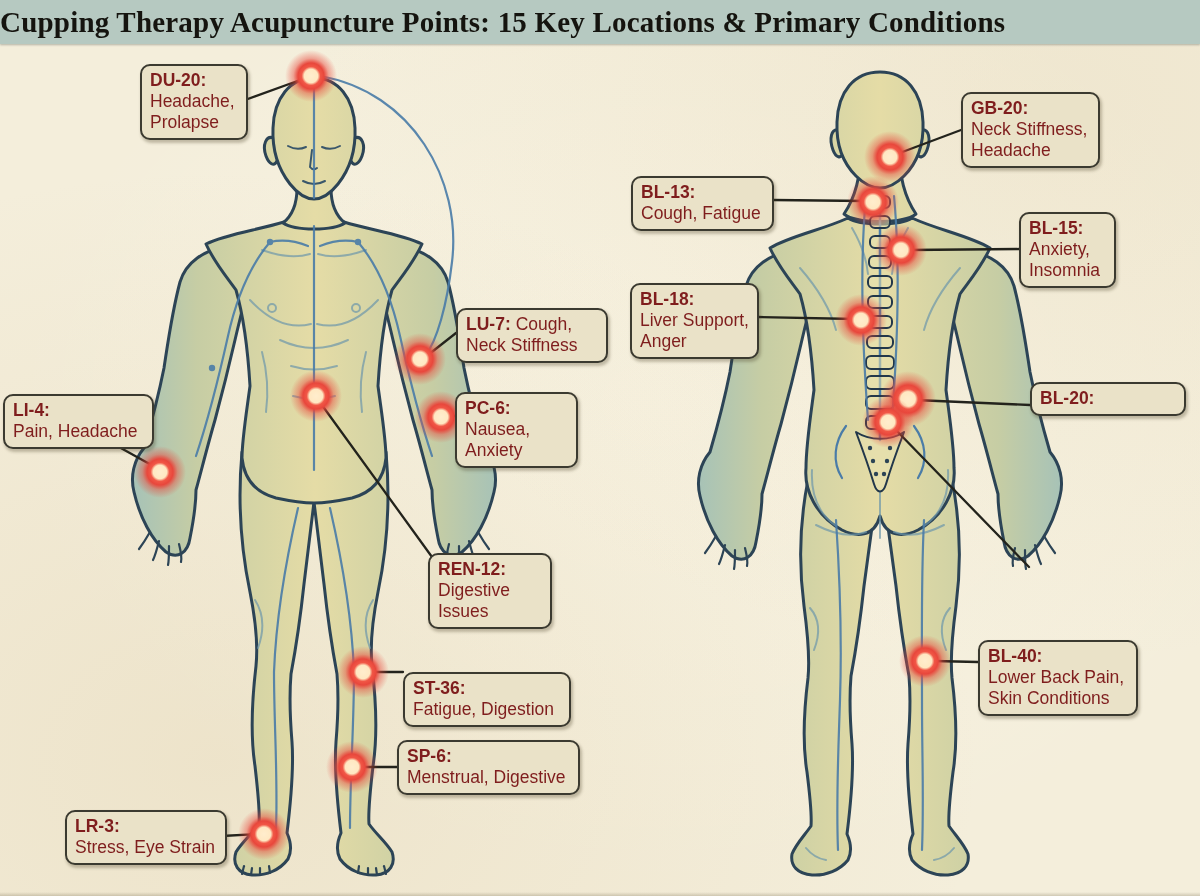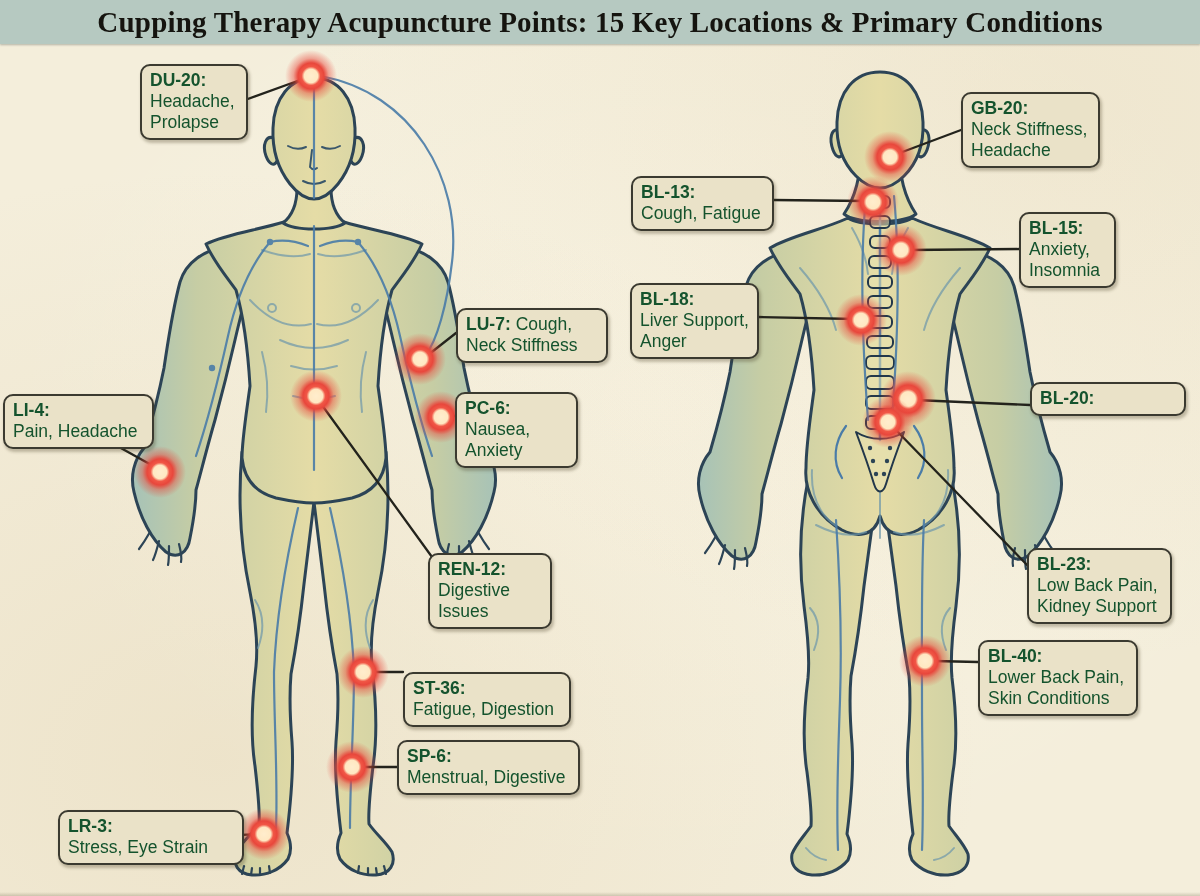--- a/index.html
+++ b/index.html
@@ -4,28 +4,28 @@
 <style>
   html,body{margin:0;padding:0;background:#888;}
   .canvas{position:relative;width:1200px;height:896px;overflow:hidden;
     background:#f4eedb;
     background-image:
       radial-gradient(ellipse at 18% 85%, rgba(210,185,135,.20), transparent 55%),
       radial-gradient(ellipse at 88% 12%, rgba(210,185,135,.14), transparent 50%),
       radial-gradient(ellipse at 55% 45%, rgba(255,252,240,.35), transparent 70%);
     font-family:"Liberation Sans",sans-serif;}
   .title-band{position:absolute;top:0;left:0;right:0;height:44px;background:#b6c9c1;
-    display:flex;align-items:center;justify-content:center;
+    display:flex;align-items:center;
     box-shadow:0 1px 2px rgba(60,70,65,.35);}
   .title-band h1{margin:0;font-family:"Liberation Serif",serif;font-weight:700;
     font-size:29px;color:#15140f;letter-spacing:.2px;}
   svg.art{position:absolute;left:0;top:0;width:1200px;height:896px;}
   .label{position:absolute;box-sizing:border-box;background:#eae2c8;
     border:2px solid #3b3a30;border-radius:10px;padding:4px 8px 5px;
-    font-size:17.5px;line-height:1.2;color:#14532d;
+    font-size:17.5px;line-height:1.2;color:#7f1d1d;
     box-shadow:1.5px 2.5px 3px rgba(70,58,34,.3);}
   .label .code{display:block;font-weight:700;}
   .label.inline .code{display:inline;margin-right:5px;}
   .label .cond{display:inline;}
   .bottom-edge{position:absolute;left:0;right:0;bottom:0;height:4px;
     background:linear-gradient(rgba(100,90,65,0),rgba(100,90,65,.25));}
 </style>
 </head>
 <body>
 
@@ -250,40 +250,37 @@
   </div>
   <div class="label" style="left:428px;top:553px;width:124px">
     <span class="code">REN-12:</span><span class="cond">Digestive Issues</span>
   </div>
   <div class="label" style="left:403px;top:672px;width:168px">
     <span class="code">ST-36:</span><span class="cond">Fatigue, Digestion</span>
   </div>
   <div class="label" style="left:397px;top:740px;width:183px">
     <span class="code">SP-6:</span><span class="cond">Menstrual, Digestive</span>
   </div>
-  <div class="label" style="left:58px;top:810px;width:186px">
+  <div class="label" style="left:65px;top:810px;width:162px">
     <span class="code">LR-3:</span><span class="cond">Stress, Eye Strain</span>
   </div>
 
   <div class="label" style="left:961px;top:92px;width:139px">
     <span class="code">GB-20:</span><span class="cond">Neck Stiffness, Headache</span>
   </div>
   <div class="label" style="left:631px;top:176px;width:143px">
     <span class="code">BL-13:</span><span class="cond">Cough, Fatigue</span>
   </div>
   <div class="label" style="left:1019px;top:212px;width:97px">
     <span class="code">BL-15:</span><span class="cond">Anxiety, Insomnia</span>
   </div>
   <div class="label" style="left:630px;top:283px;width:129px">
     <span class="code">BL-18:</span><span class="cond">Liver Support, Anger</span>
   </div>
   <div class="label" style="left:1030px;top:382px;width:156px">
     <span class="code">BL-20:</span>
   </div>
-  <div class="label" style="left:1027px;top:548px;width:145px">
-    <span class="code">BL-23:</span><span class="cond">Low Back Pain, Kidney Support</span>
-  </div>
   <div class="label" style="left:978px;top:640px;width:160px">
     <span class="code">BL-40:</span><span class="cond">Lower Back Pain, Skin Conditions</span>
   </div>
 
   <div class="bottom-edge"></div>
 </div>
 
 </body></html>

